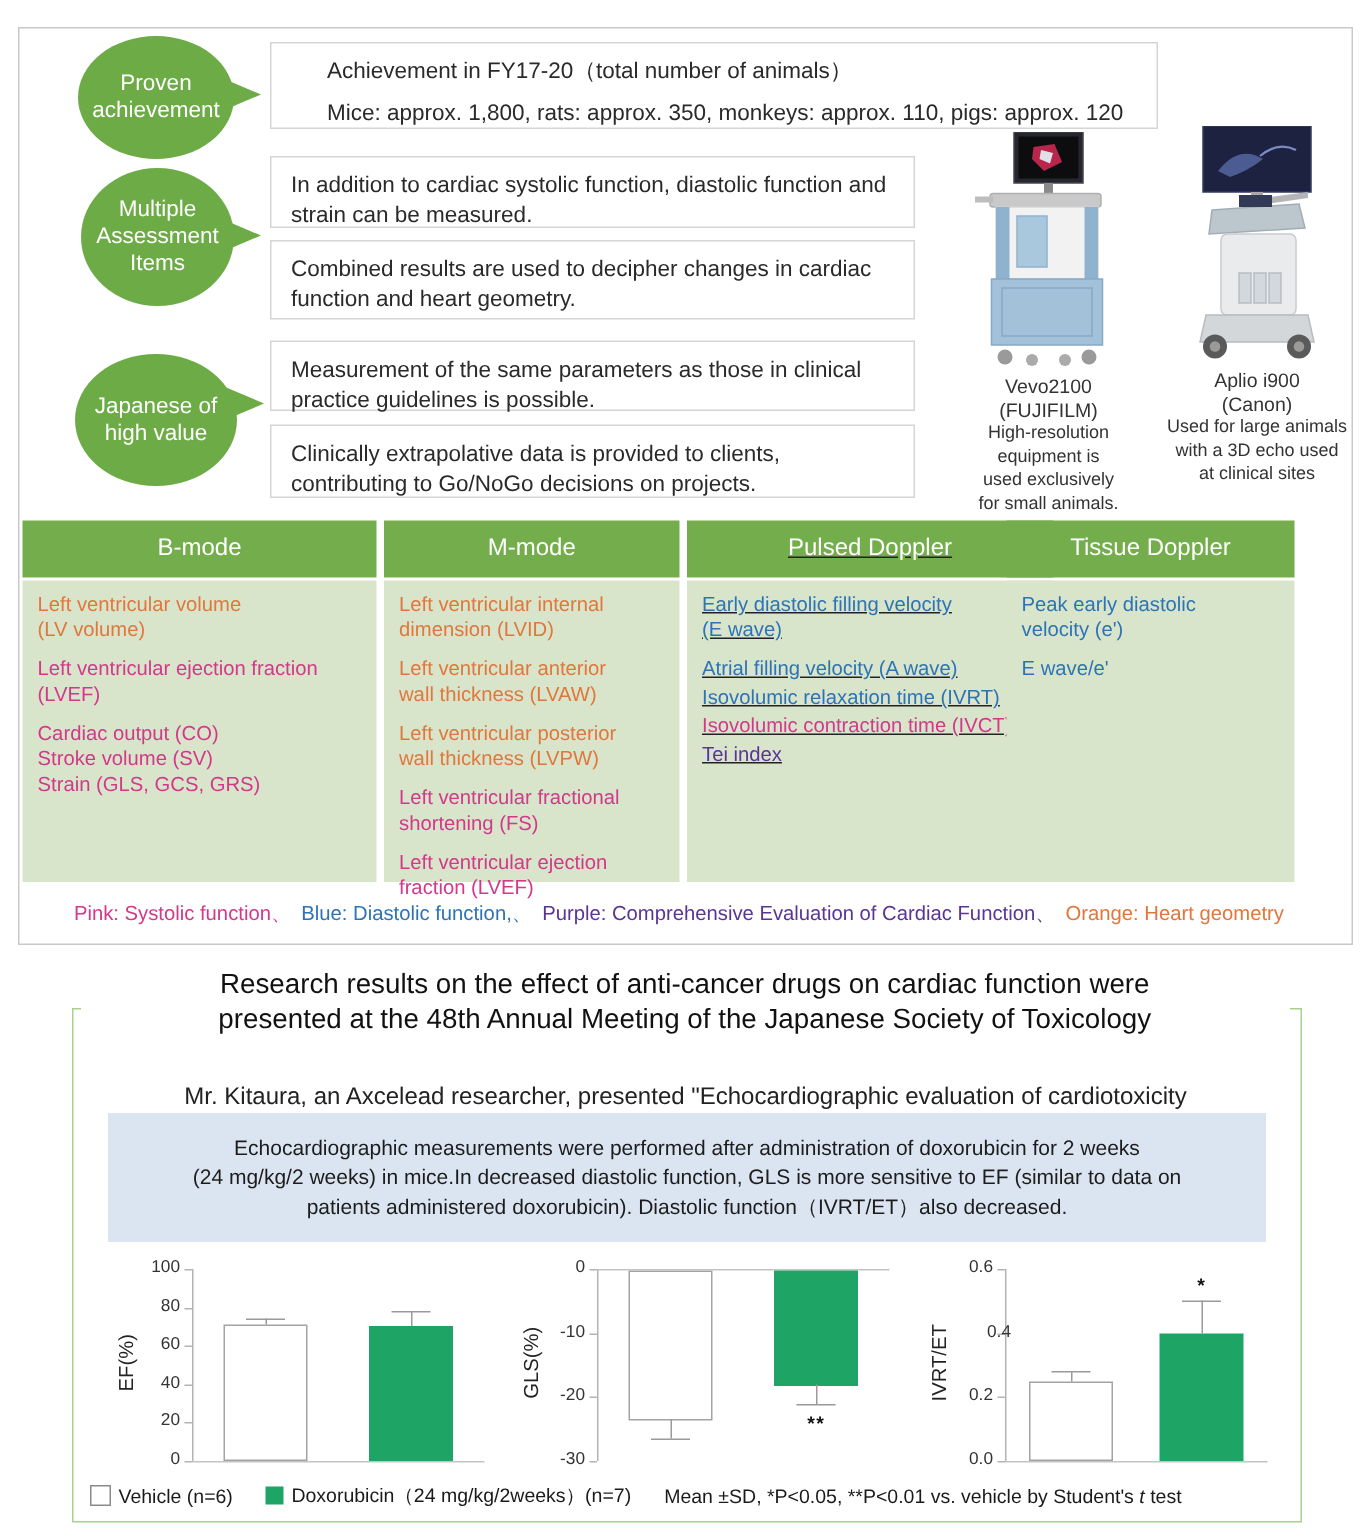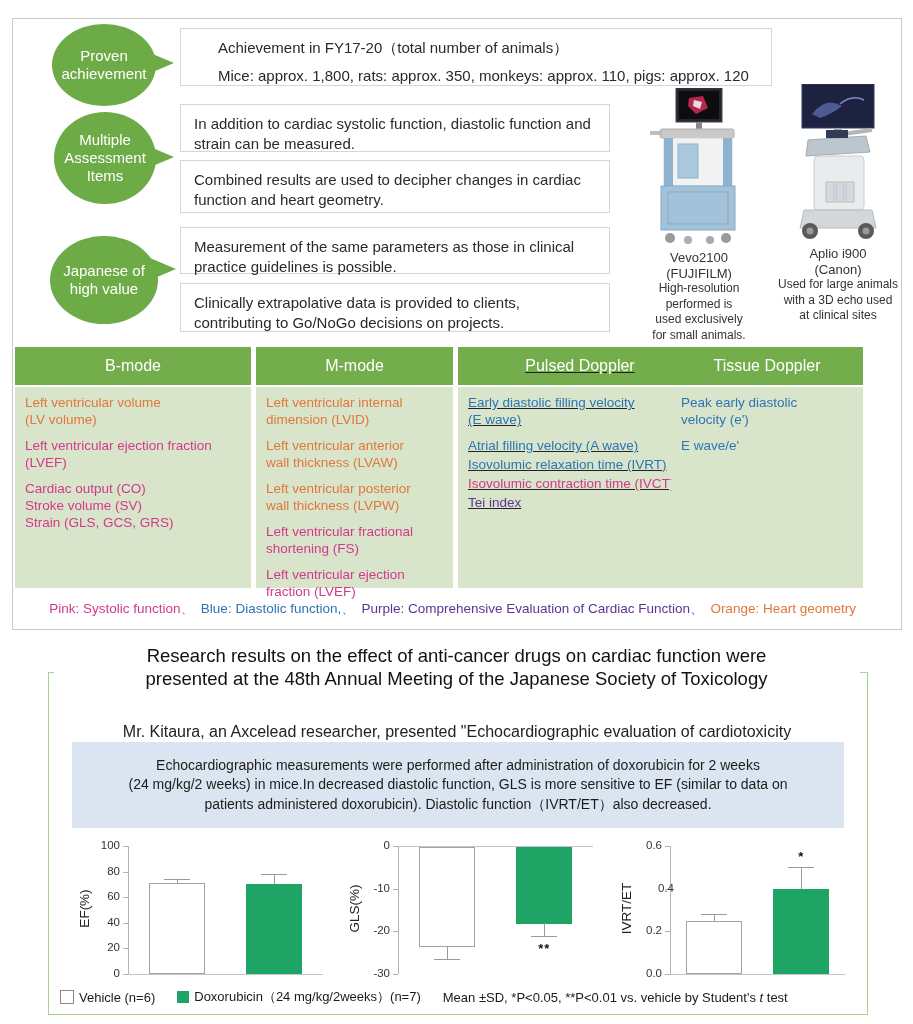--- a/index.html
+++ b/index.html
@@ -124,21 +124,21 @@
       <rect x="20" y="104" width="60" height="32" fill="none" stroke="#86a9c4"></rect>
       <circle cx="22" cy="150" r="5" fill="#9a9a9a"></circle>
       <circle cx="78" cy="150" r="5" fill="#9a9a9a"></circle>
       <circle cx="40" cy="152" r="4" fill="#ababab"></circle>
       <circle cx="62" cy="152" r="4" fill="#ababab"></circle>
     </svg>
   </div>
   <div class="abs equip-caption pre" style="left:625px;top:250px;width:148px;">Vevo2100
 (FUJIFILM)</div>
   <div class="abs equip-desc pre" style="left:625px;top:281px;width:148px;">High-resolution
-performed is
+equipment is
 used exclusively
 for small animals.</div>
 
   <div class="abs" style="left:792px;top:84px;width:92px;height:158px;">
     <svg width="92" height="158" viewBox="0 0 92 158">
       <rect x="10" y="0" width="72" height="44" fill="#1c2240" stroke="#343c60"></rect>
       <path d="M20 30 Q34 12 50 22 Q40 30 28 34 Z" fill="#5a6aa8" opacity="0.8"></path>
       <path d="M48 20 Q60 10 72 16" stroke="#7e8cc4" fill="none" stroke-width="1.5"></path>
       <rect x="42" y="44" width="8" height="9" fill="#a8a8a8"></rect>
       <path d="M50 48 L80 44 L80 48 L52 52 Z" fill="#b5b5b5"></path>

